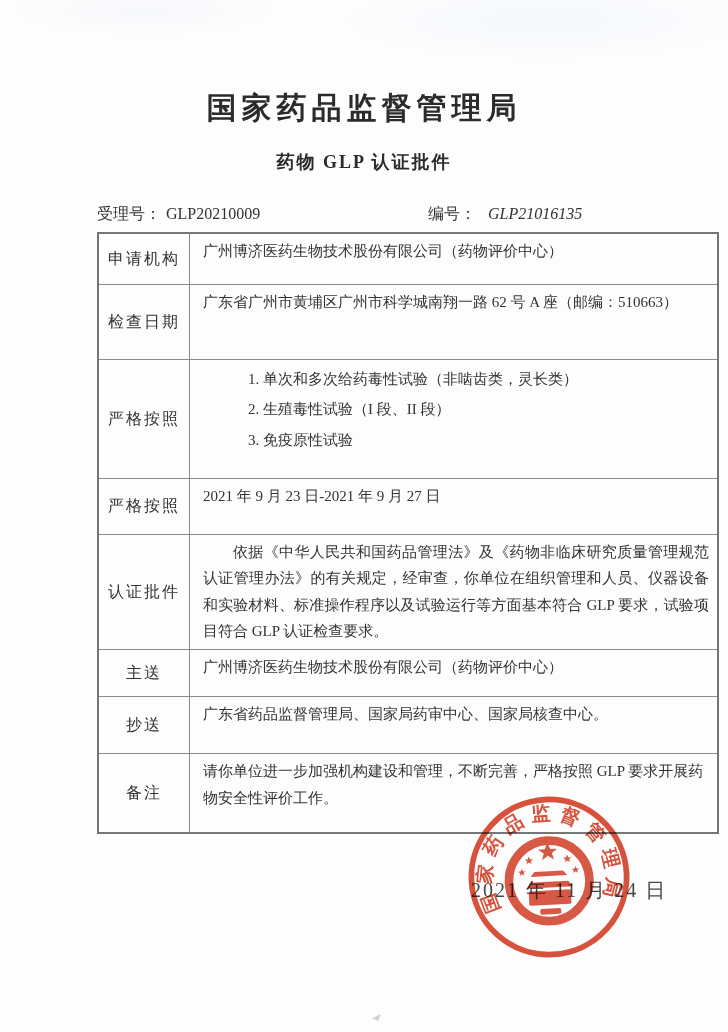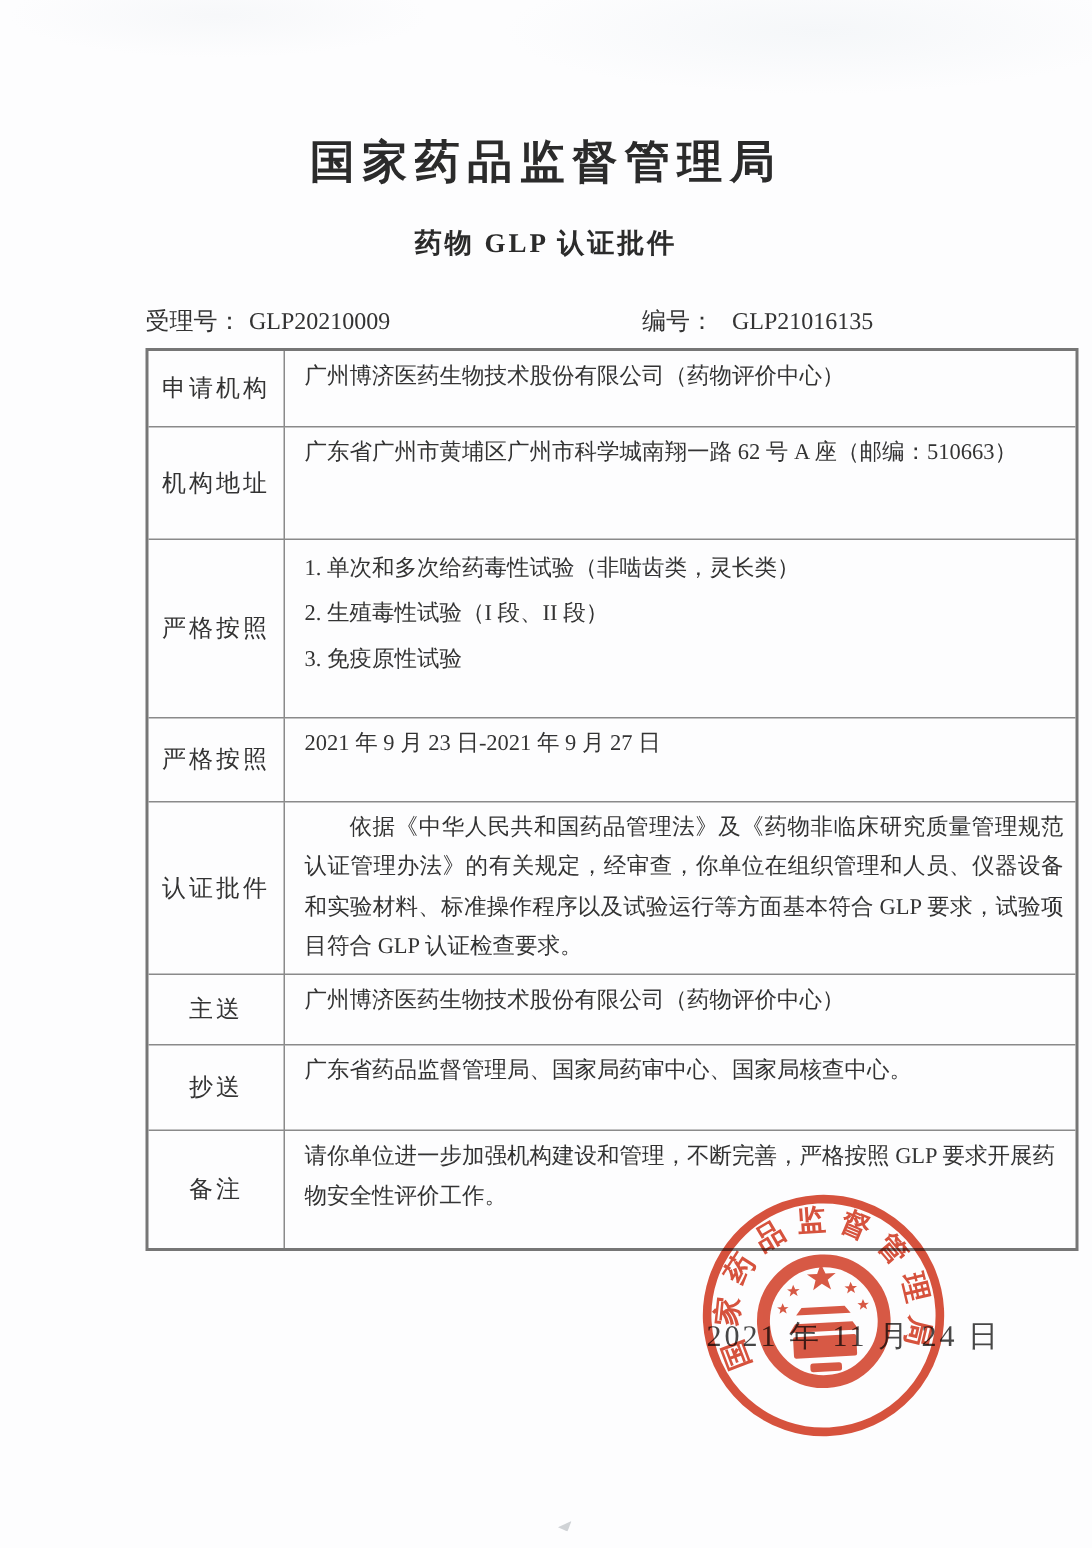--- a/index.html
+++ b/index.html
@@ -16,39 +16,39 @@
     position:absolute;top:88px;left:0;width:100%;text-align:center;
     font-size:30px;font-weight:bold;letter-spacing:5px;color:#2b2b2b;
   }
   .doc-subtitle{
     position:absolute;top:150px;left:0;width:100%;text-align:center;
     font-size:18px;font-weight:bold;letter-spacing:2px;color:#2b2b2b;
   }
   .ref-left{position:absolute;top:204px;left:97px;font-size:16px;color:#333;}
   .ref-right{position:absolute;top:204px;left:428px;font-size:16px;color:#333;}
   .ref-left .val{margin-left:5px;}
-  .ref-right .val{margin-left:12px;}
+  .ref-right .val{margin-left:12px;font-style:italic;}
 
   .doc-table{
     position:absolute;top:232px;left:97px;width:622px;
     display:grid;grid-template-columns:91px 1fr;
     grid-template-rows:51px 75px 119px 56px 115px 47px 57px 78px;
     border:2px solid #767676;box-sizing:border-box;
   }
   .cell{border-bottom:1px solid #8a8a8a;box-sizing:border-box;display:flex;}
   .cell.nb{border-bottom:none;}
   .lbl{
     border-right:1px solid #8a8a8a;align-items:center;justify-content:center;
     font-size:16px;letter-spacing:2px;color:#333;text-align:center;
   }
   .cnt{flex-direction:column;justify-content:flex-start;padding:4px 8px 4px 13px;
     font-size:15px;line-height:1.78;color:#333;}
   .cnt p{margin:0;}
   .cnt .indent{text-indent:2em;text-align:justify;line-height:1.76;}
-  .cnt .list-item{line-height:2.02;}
+  .cnt .list-item{line-height:2.02;margin-left:45px;}
 
   .issue-date{
     position:absolute;left:471px;top:877px;z-index:1;
     font-size:20px;letter-spacing:2px;color:#474747;
   }
   .seal{
     position:absolute;left:458px;top:786px;width:182px;height:182px;z-index:2;
     mix-blend-mode:multiply;opacity:.93;transform:rotate(-3deg);
   }
   .speck{
@@ -71,21 +71,21 @@
     <span>编号：</span><span class="val">GLP21016135</span>
   </div>
 
   <div class="doc-table">
 
     <div class="cell lbl">申请机构</div>
     <div class="cell cnt">
         <p>广州博济医药生物技术股份有限公司（药物评价中心）</p>
       </div>
 
-    <div class="cell lbl">机构地址</div>
+    <div class="cell lbl">检查日期</div>
     <div class="cell cnt">
         <p>广东省广州市黄埔区广州市科学城南翔一路 62 号 A 座（邮编：510663）</p>
       </div>
 
     <div class="cell lbl">严格按照</div>
     <div class="cell cnt">
       <p class="list-item">1. 单次和多次给药毒性试验（非啮齿类，灵长类）</p>
       <p class="list-item">2. 生殖毒性试验（I 段、II 段）</p>
       <p class="list-item">3. 免疫原性试验</p>
     </div>

